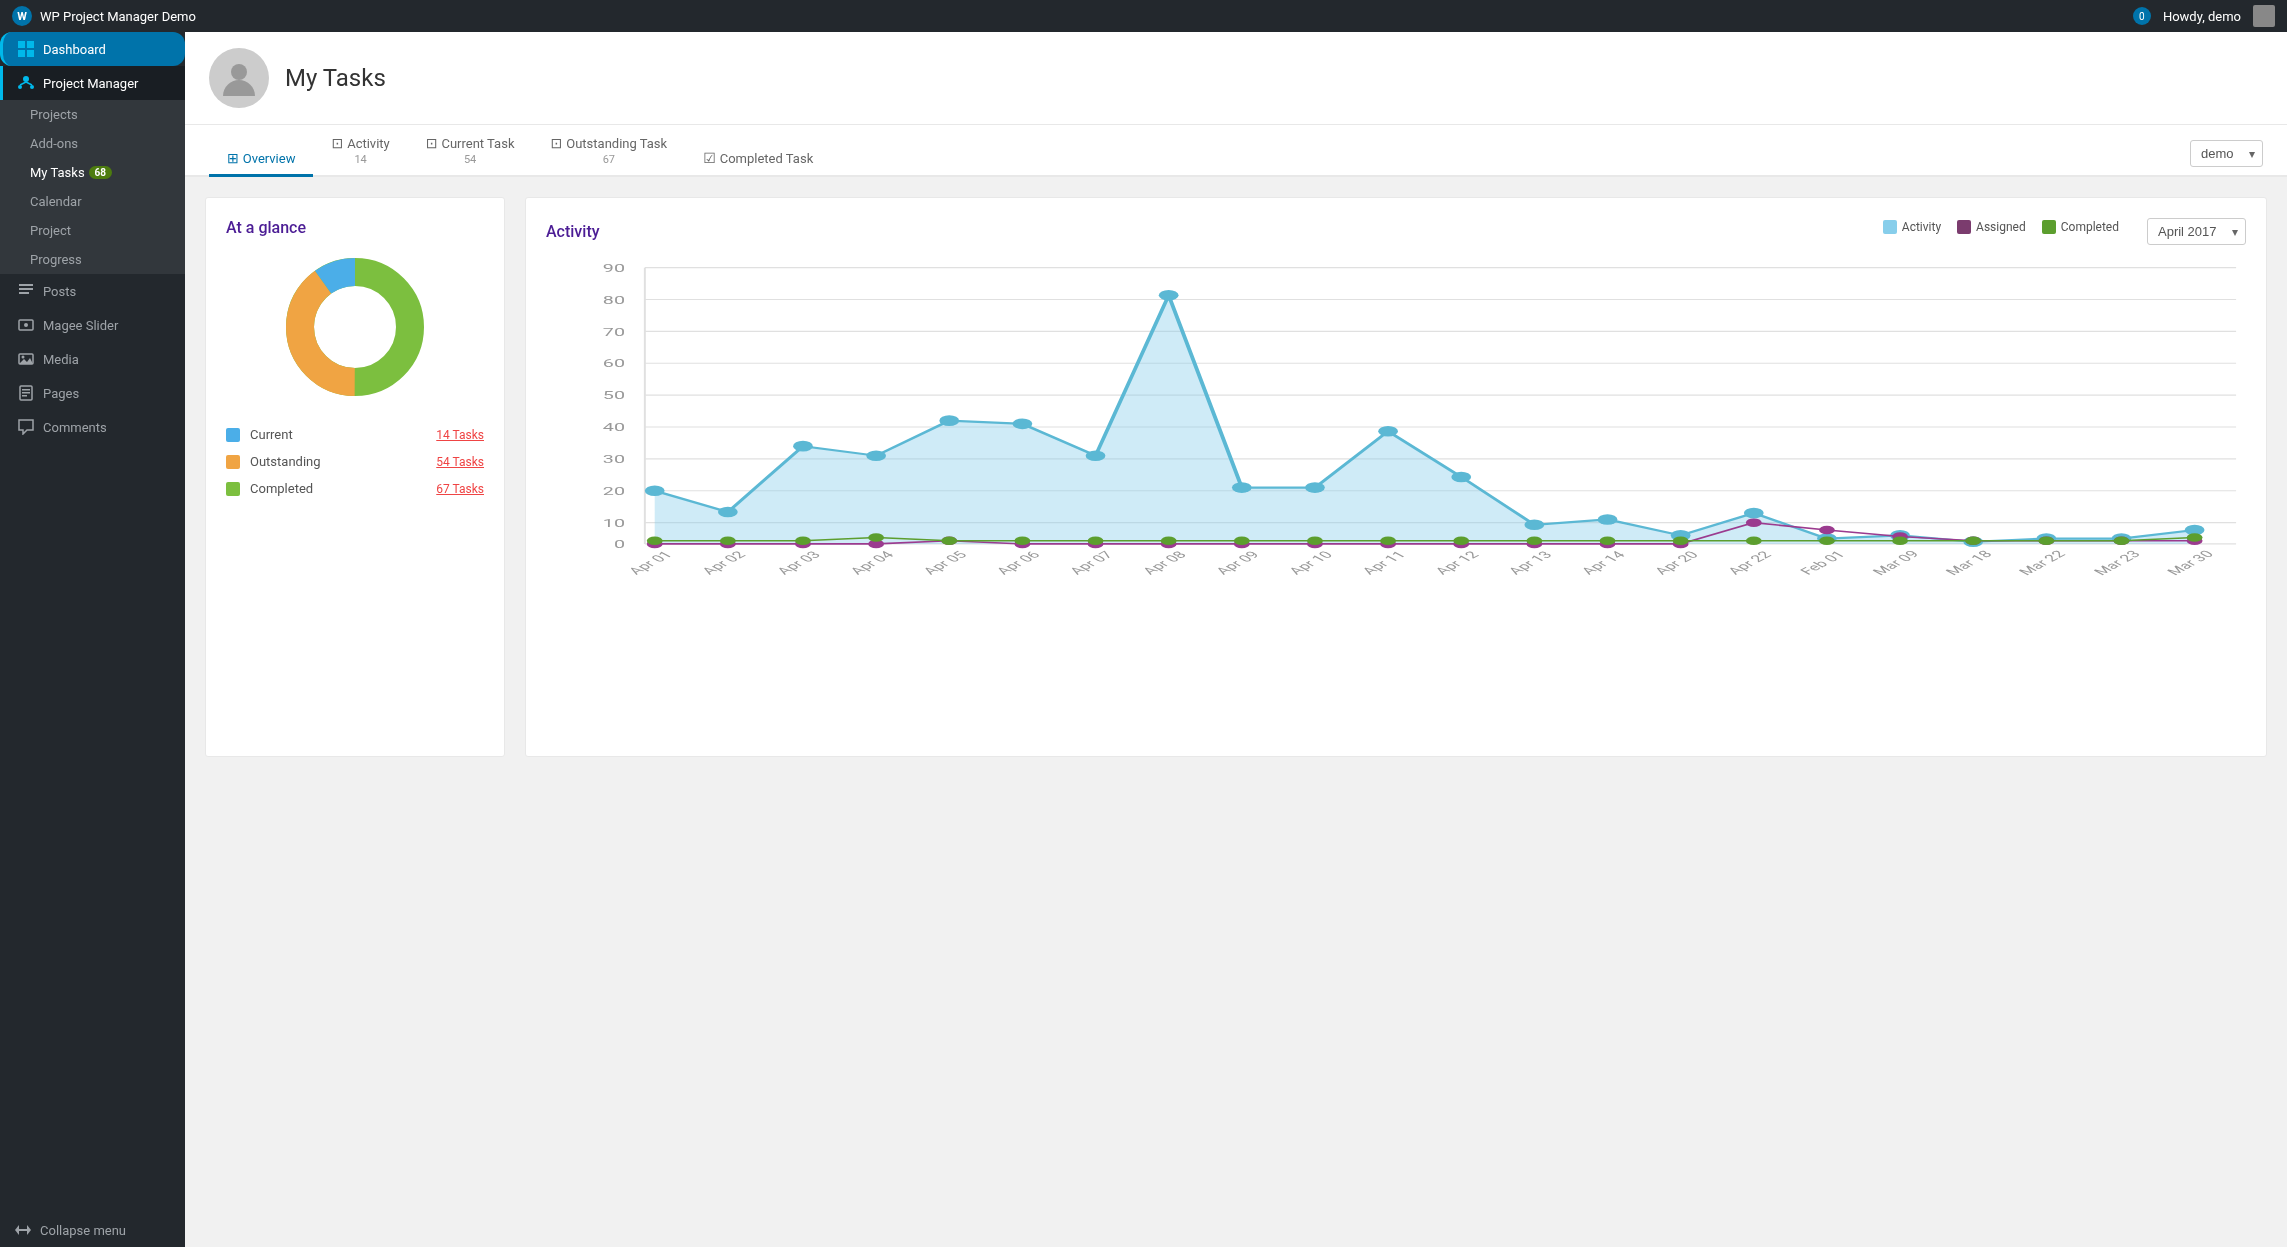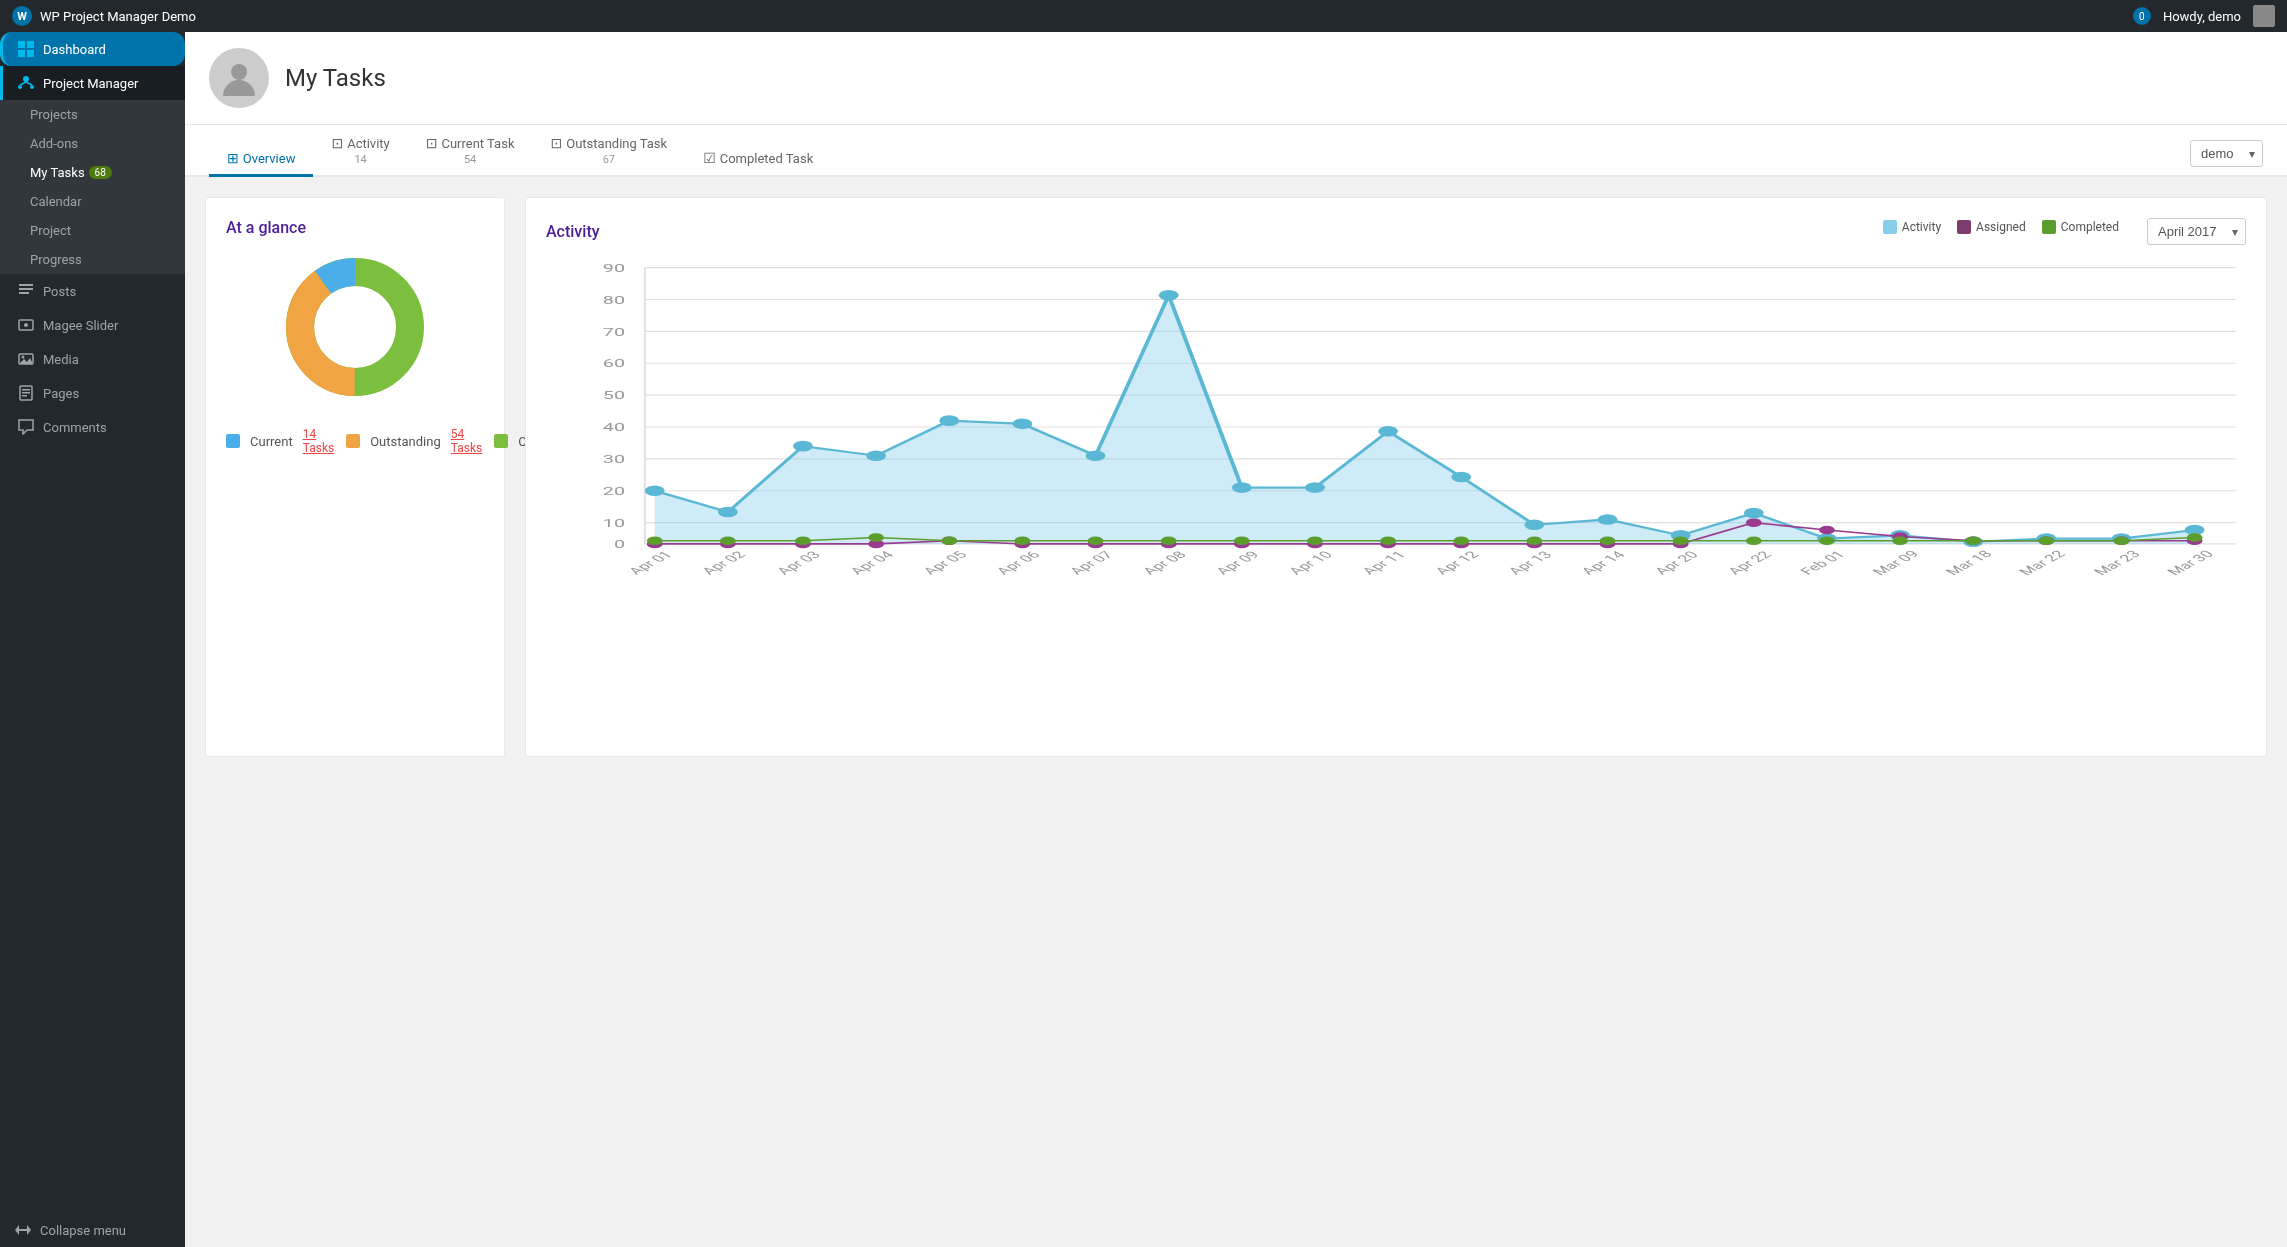--- a/index.html
+++ b/index.html
@@ -57,21 +57,21 @@
       font-size: 13px;
       cursor: pointer;
     }
     .sidebar-subitem.active { color: #fff; }
     .badge {
       background: #4d7c0f;
       color: #fff;
       border-radius: 10px;
       padding: 1px 6px;
       font-size: 10px;
-      font-weight: normal;
+      font-weight: bold;
       margin-left: 4px;
     }
     .collapse-item {
       margin-top: auto;
       padding: 8px 14px;
       color: #9ea3a8;
       font-size: 13px;
       cursor: pointer;
       display: flex;
       align-items: center;
@@ -165,21 +165,21 @@
       background: #fff;
       border: 1px solid #e8e8e8;
       border-radius: 3px;
       padding: 20px;
     }
     .card-title { font-size: 16px; font-weight: 500; color: #4c1d95; margin-bottom: 0; }
     .glance-card { width: 300px; flex-shrink: 0; }
 
     
     .donut-container { display: flex; justify-content: center; margin: 10px 0 20px; }
-    .legend { display: flex; flex-direction: row; gap: 12px; }
+    .legend { display: flex; flex-direction: column; gap: 12px; }
     .legend-item { display: flex; align-items: center; gap: 10px; font-size: 13px; color: #555; }
     .legend-dot { width: 14px; height: 14px; border-radius: 2px; flex-shrink: 0; }
     .legend-label { flex: 1; }
     .legend-count { color: #ef4444; font-size: 12px; text-decoration: underline; }
 
     
     .activity-card { flex: 1; }
     .chart-legend { display: flex; align-items: center; gap: 16px; margin-bottom: 10px; justify-content: flex-end; }
     .chart-legend-item { display: flex; align-items: center; gap: 5px; font-size: 12px; color: #555; }
     .chart-legend-color { width: 14px; height: 14px; border-radius: 2px; }

